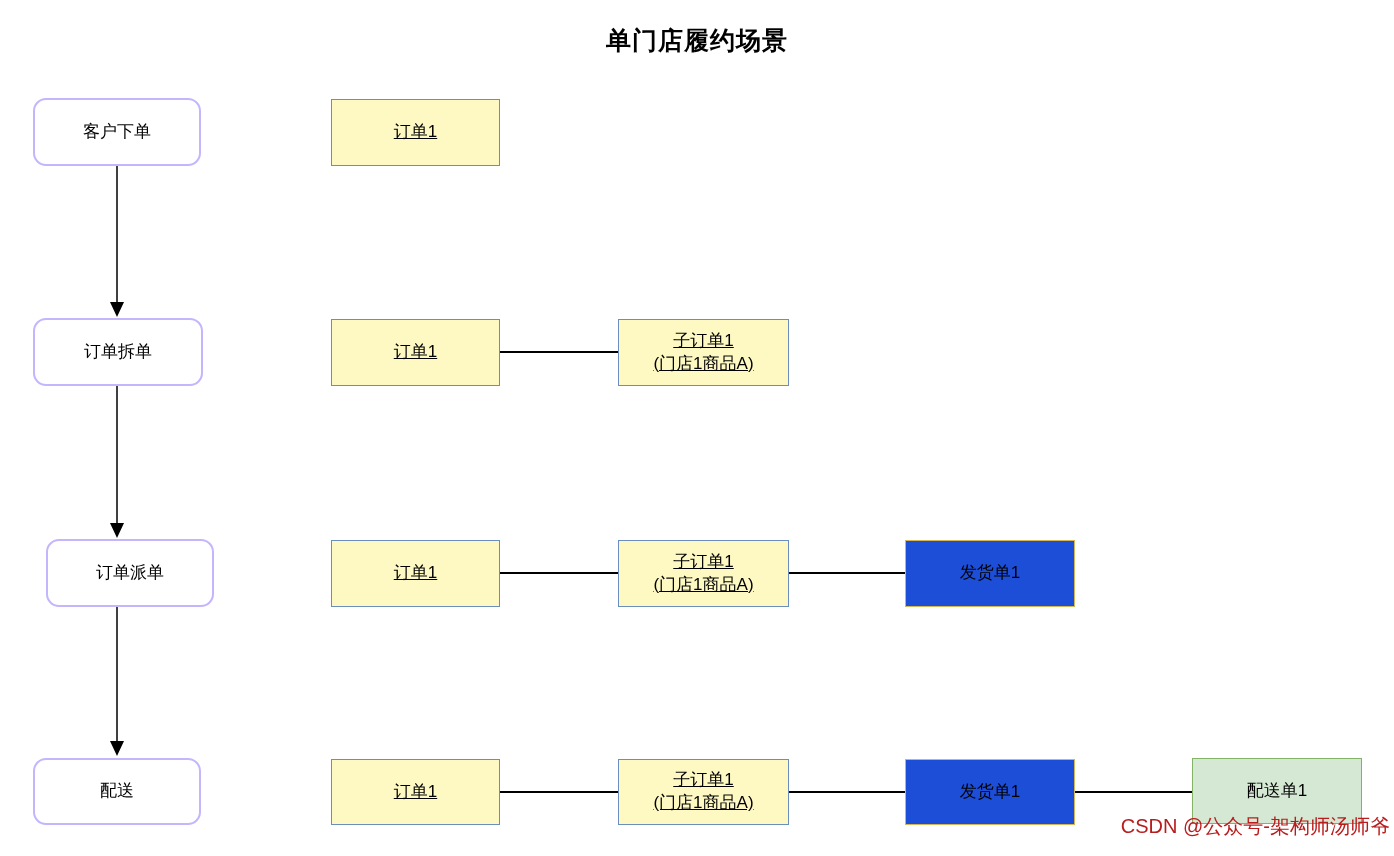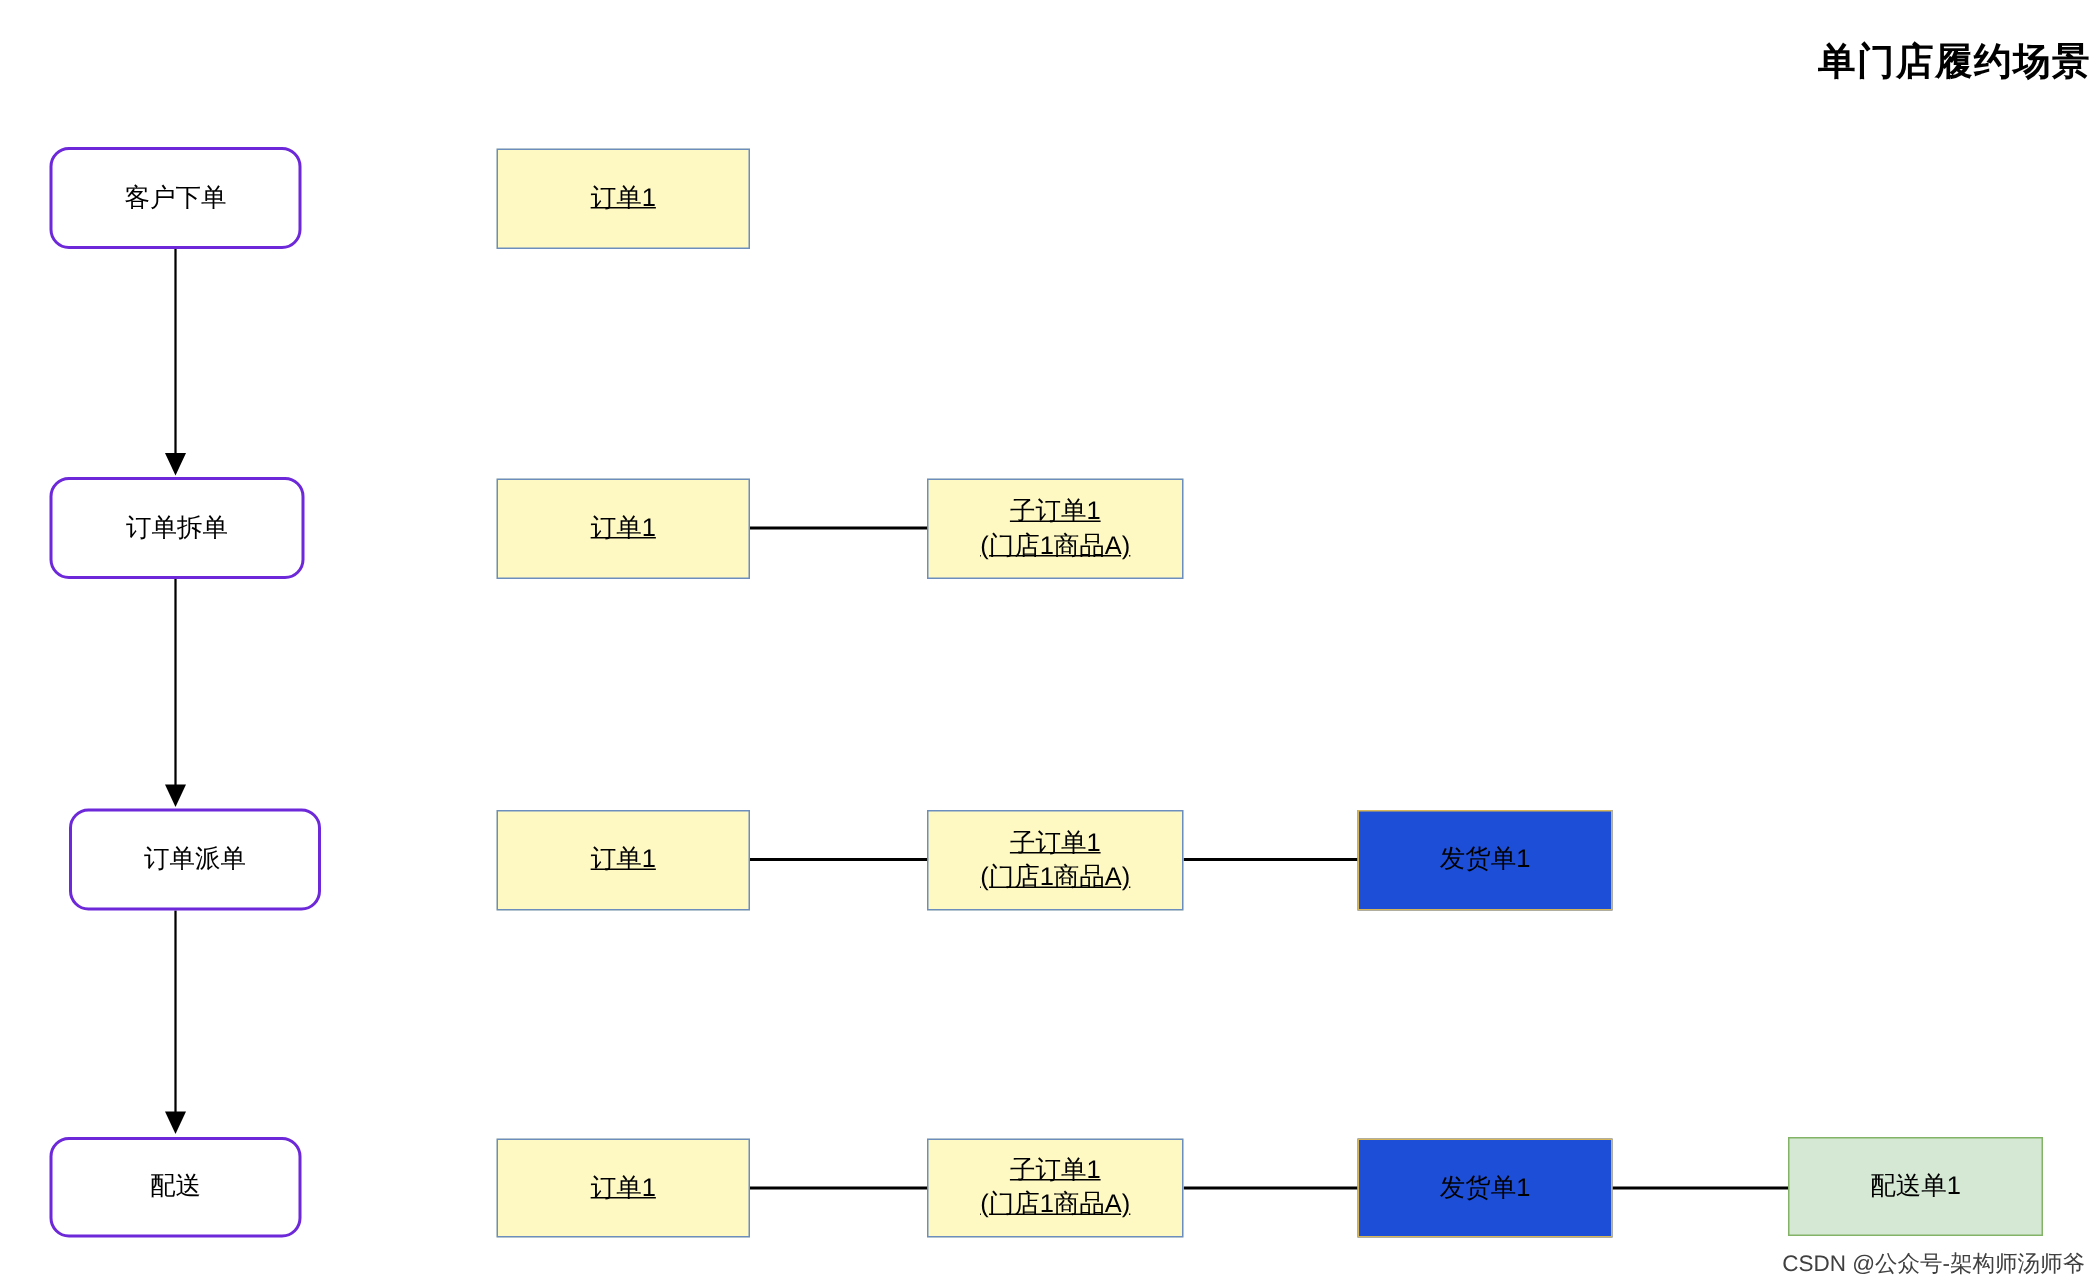--- a/index.html
+++ b/index.html
@@ -10,39 +10,39 @@
     width: 1394px;
     height: 856px;
     background: #ffffff;
     overflow: hidden;
   }
   .diagram-title {
     position: absolute;
     top: 24px;
     left: 0;
     width: 100%;
-    text-align: right;
+    text-align: center;
     font-size: 25px;
     font-weight: bold;
     color: #000000;
     letter-spacing: 1px;
   }
   .node {
     position: absolute;
     display: flex;
     align-items: center;
     justify-content: center;
     text-align: center;
     font-size: 17px;
     color: #000000;
     line-height: 1.35;
   }
   .stage {
     background: #ffffff;
-    border: 2px solid #6d28d9;
+    border: 2px solid #c4b5fd;
     border-radius: 13px;
   }
   .entity-order {
     background: #fef9c3;
     border: 1.5px solid #6c8ebf;
     text-decoration: underline;
   }
   .entity-shipment {
     background: #1d4ed8;
     border: 1.5px solid #d6b656;
@@ -54,23 +54,23 @@
   .connector-layer {
     position: absolute;
     top: 0; left: 0;
     width: 1394px;
     height: 856px;
     pointer-events: none;
   }
   .watermark {
     position: absolute;
     right: 4px;
-    bottom: 4px;
-    font-size: 15px;
-    color: #404040;
+    bottom: 16px;
+    font-size: 20px;
+    color: #b91c1c;
   }
 </style>
 </head>
 <body>
 
 <div class="canvas">
 
   <div class="diagram-title">单门店履约场景</div>
 
   <svg class="connector-layer" width="1394" height="856" viewBox="0 0 1394 856">

